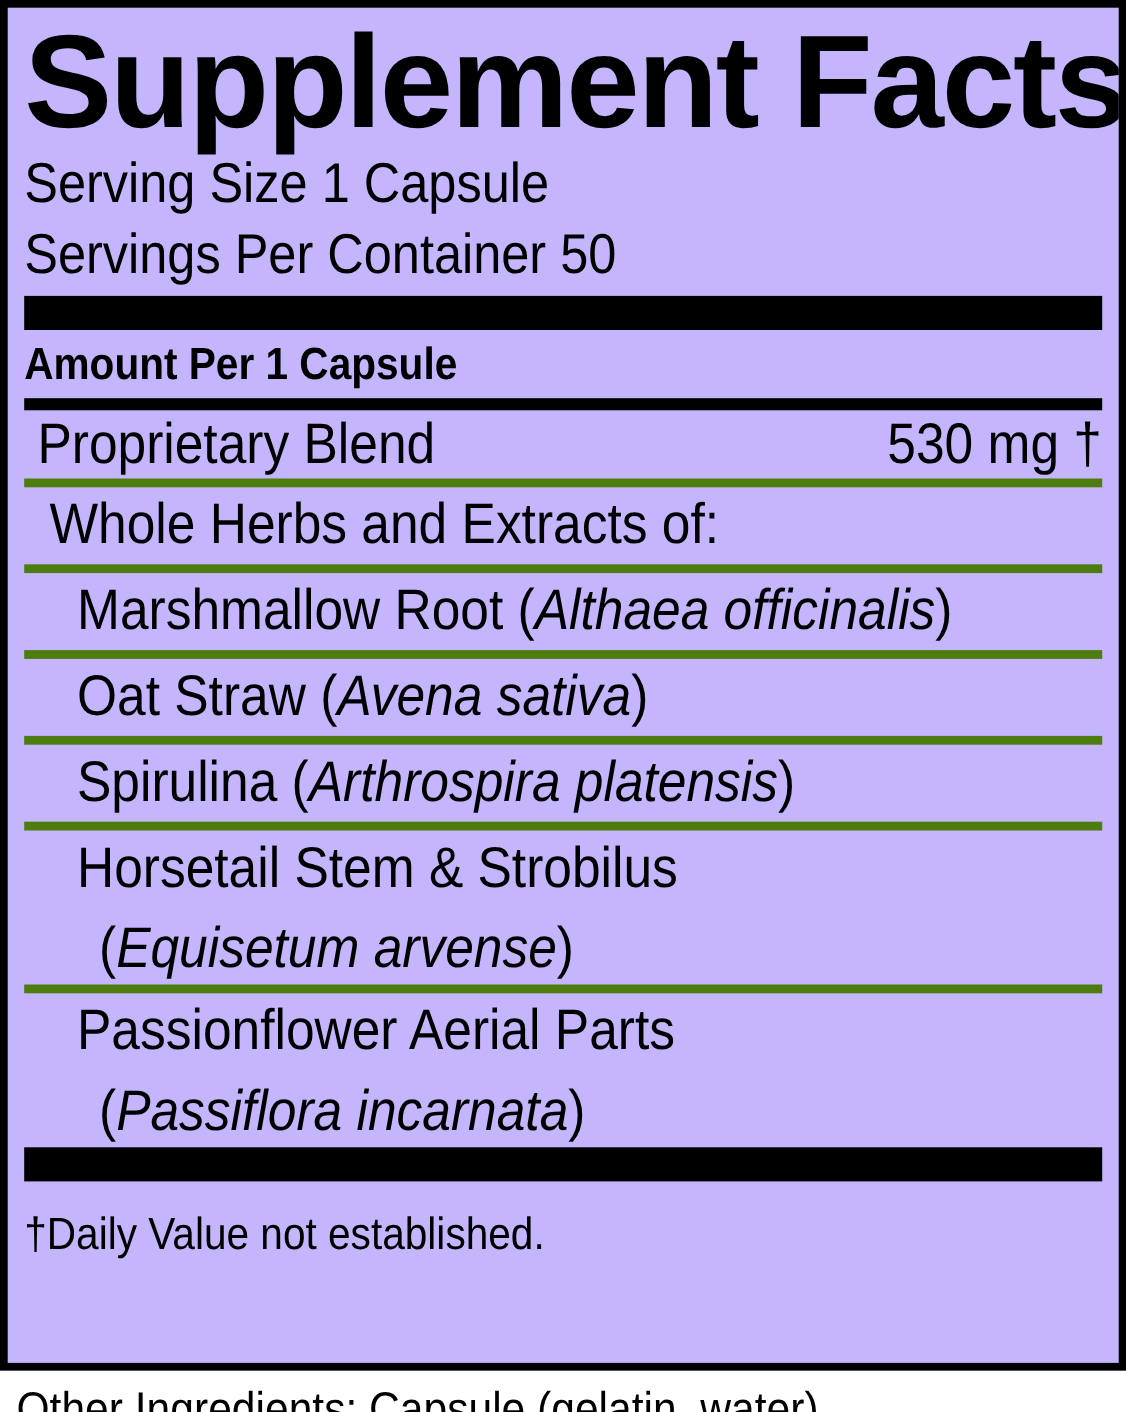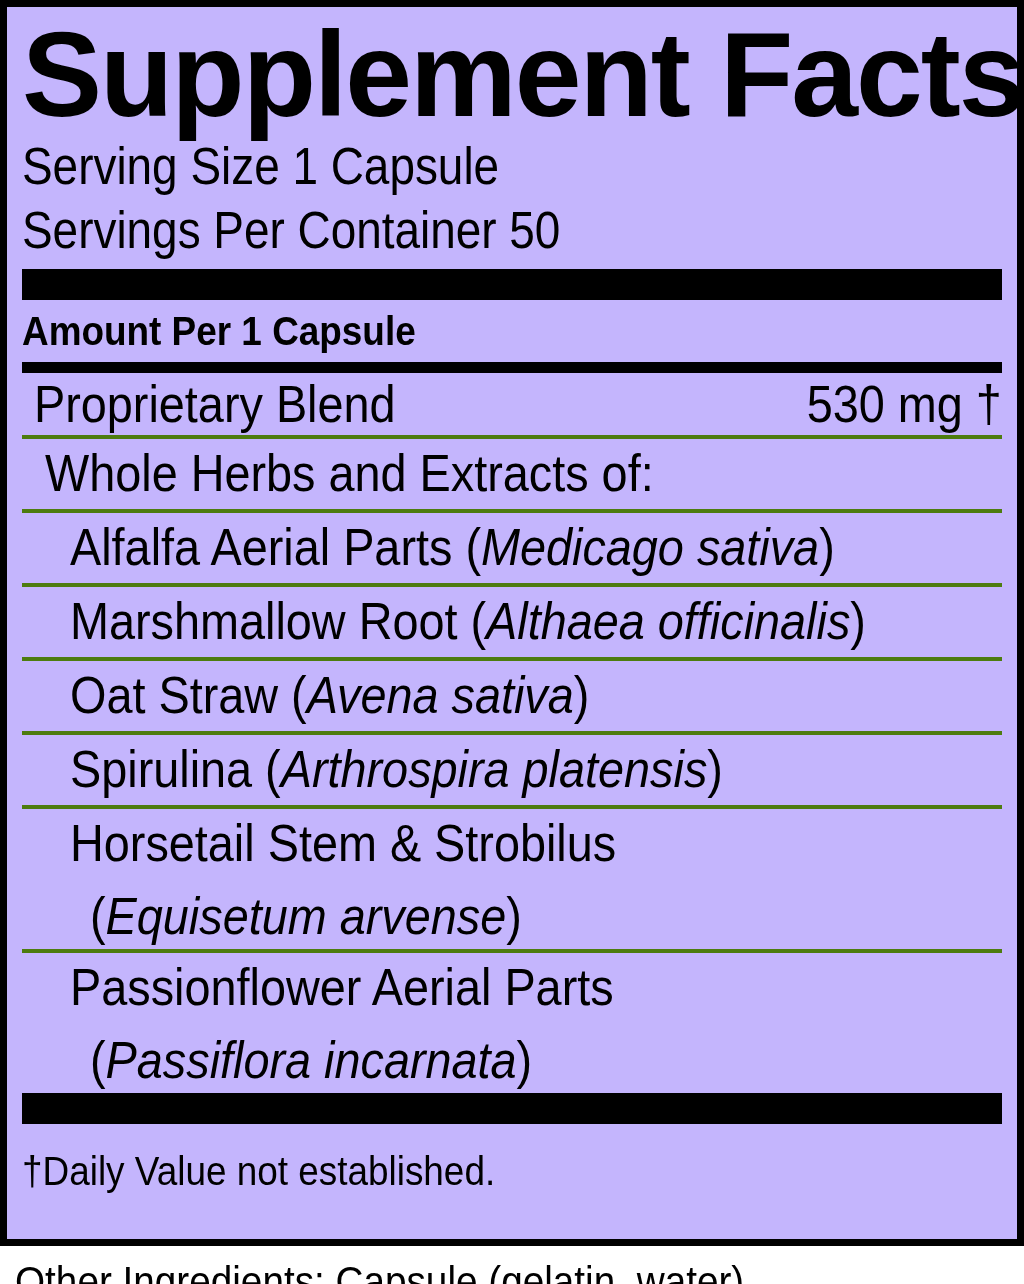--- a/index.html
+++ b/index.html
@@ -67,21 +67,21 @@
   .prop-row {
     display: flex;
     justify-content: space-between;
     align-items: baseline;
     padding: 4px 0;
     font-size: 52px;
     line-height: 54px;
     margin-left: 12px;
   }
   .rows .row {
-    border-top: 4px solid #4d7c0f;
+    border-top: 8px solid #4d7c0f;
     padding: 6px 0 8px 0;
   }
   .ln {
     font-size: 52px;
     line-height: 56px;
     white-space: nowrap;
   }
   .ln2 { line-height: 50px; margin-top: 20px; }
   .ind-group { padding-left: 23px; }
   .ind-1 { padding-left: 48px; }
@@ -128,23 +128,20 @@
     <span class="cond-r">530 mg †</span>
   </div>
 
   <div class="rows" id="ingredient-rows">
     <div class="row">
       <div class="ln ind-group">
         <span class="cond">Whole Herbs and Extracts of:</span>
       </div>
     </div>
 
-  <div class="row">
-        <div class="ln ind-1"><span class="cond">Alfalfa Aerial Parts (<i>Medicago sativa</i>)</span></div>
-      </div>
       <div class="row">
         <div class="ln ind-1"><span class="cond">Marshmallow Root (<i>Althaea officinalis</i>)</span></div>
       </div>
       <div class="row">
         <div class="ln ind-1"><span class="cond">Oat Straw (<i>Avena sativa</i>)</span></div>
       </div>
       <div class="row">
         <div class="ln ind-1"><span class="cond">Spirulina (<i>Arthrospira platensis</i>)</span></div>
       </div>
       <div class="row">

